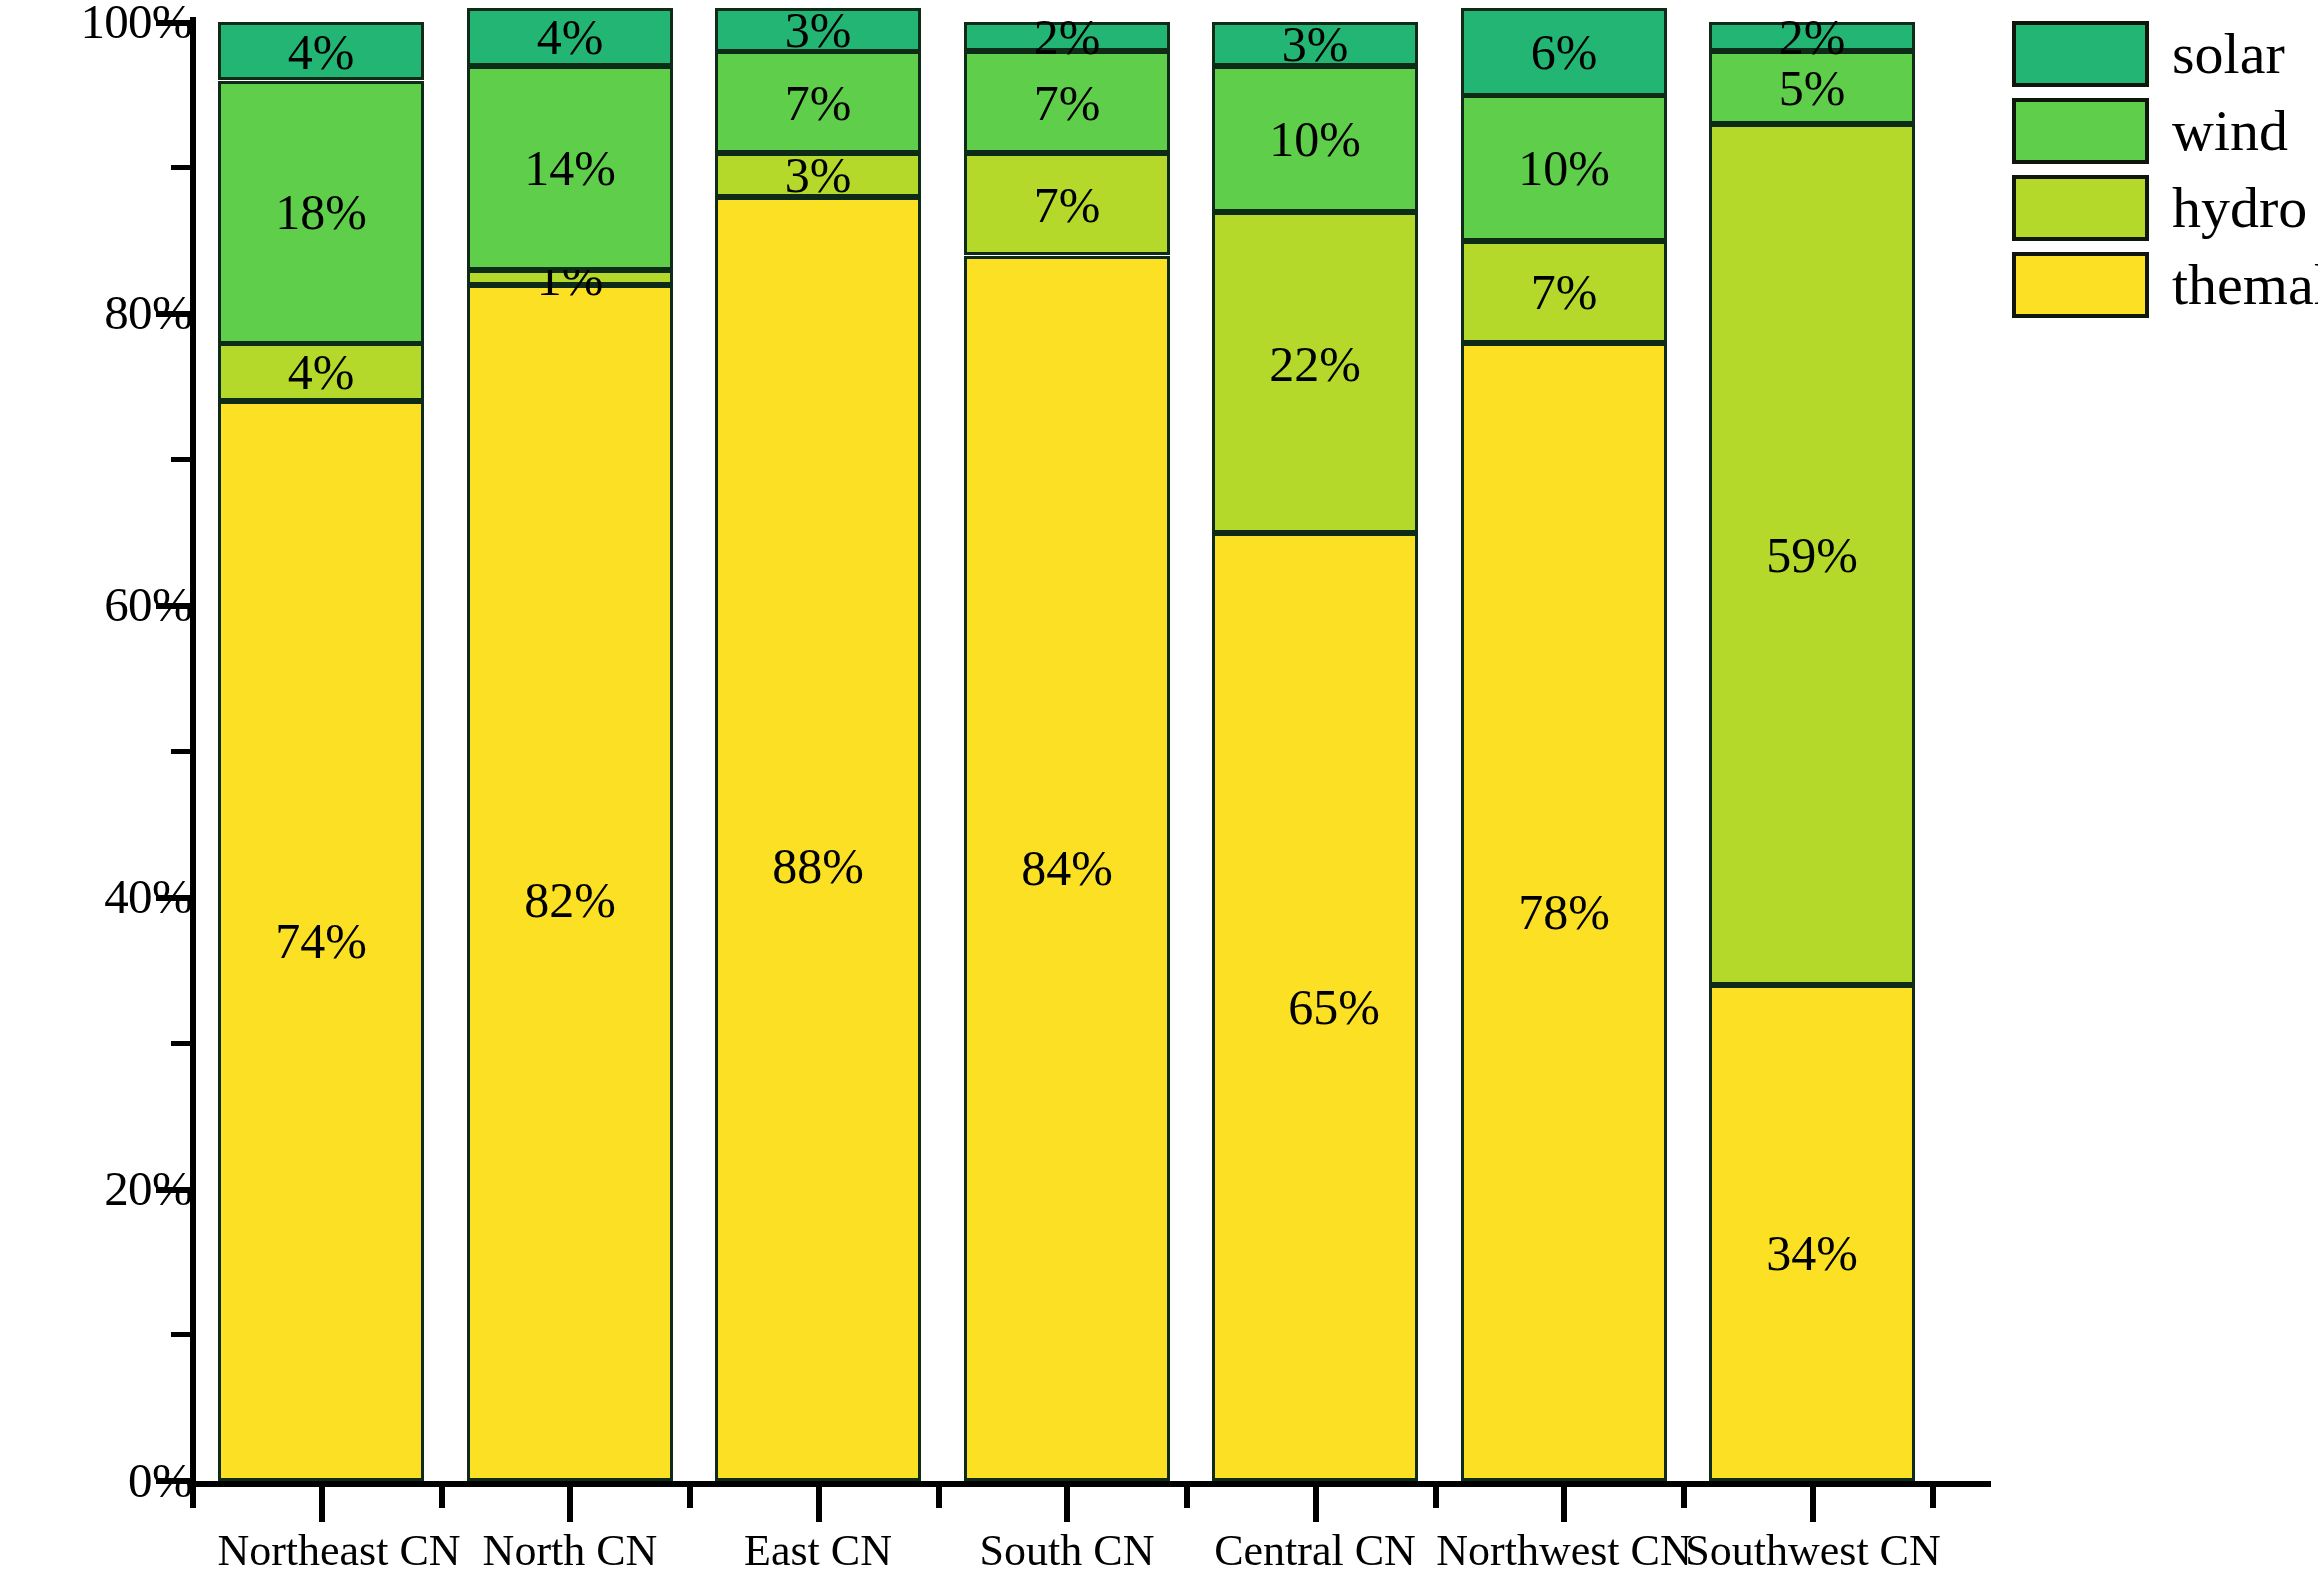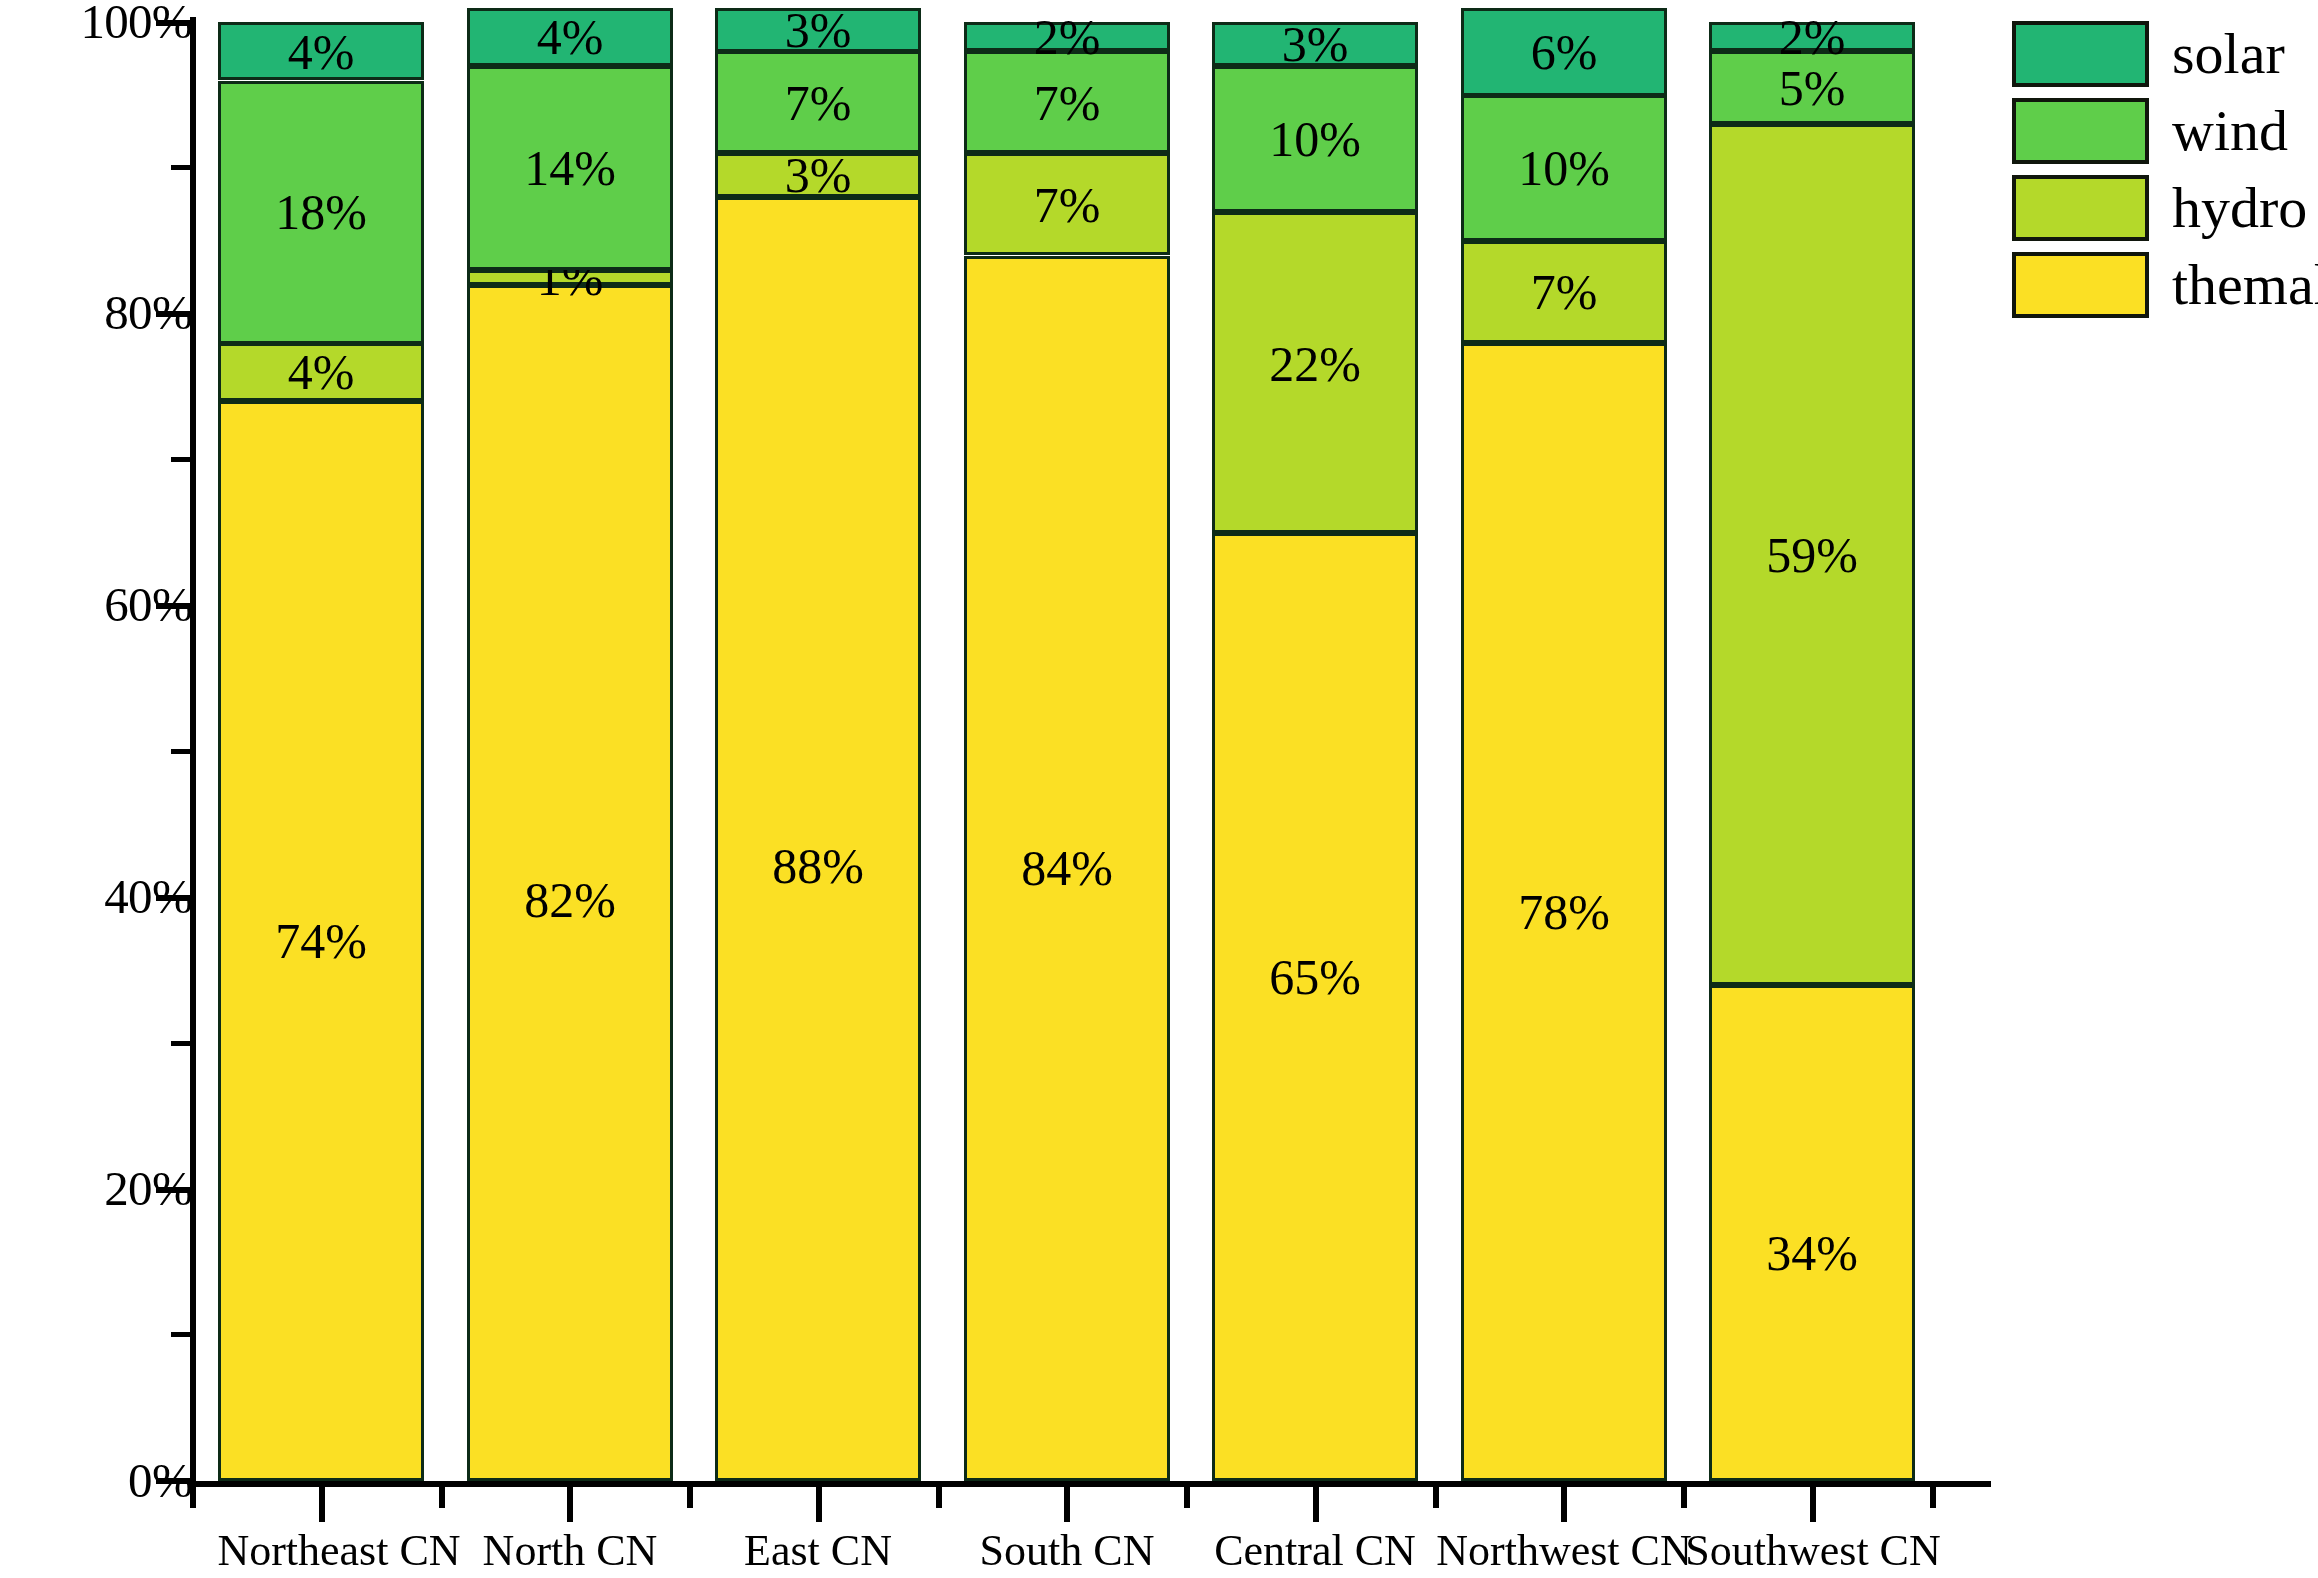--- a/index.html
+++ b/index.html
@@ -230,21 +230,21 @@
         <div class="seg-label" style="top: 843px;">84%</div>
         <div class="seg" style="top: 153px; height: 102px; background: rgb(180, 217, 42);"></div>
         <div class="seg-label" style="top: 180px;">7%</div>
         <div class="seg" style="top: 51px; height: 102px; background: rgb(95, 206, 74);"></div>
         <div class="seg-label" style="top: 78px;">7%</div>
         <div class="seg" style="top: 22px; height: 29px; background: rgb(34, 181, 115);"></div>
         <div class="seg-label" style="top: 12px;">2%</div>
       </div>
       <div class="bar" style="left: 1212px; top: 0px; height: 1481px;">
         <div class="seg" style="top: 533px; height: 948px; background: rgb(251, 224, 36);"></div>
-        <div class="seg-label" style="top: 952px;">65%</div>
+        <div class="seg-label" style="top: 982px; padding-left: 19px;">65%</div>
         <div class="seg" style="top: 212px; height: 321px; background: rgb(180, 217, 42);"></div>
         <div class="seg-label" style="top: 339px;">22%</div>
         <div class="seg" style="top: 66px; height: 146px; background: rgb(95, 206, 74);"></div>
         <div class="seg-label" style="top: 114px;">10%</div>
         <div class="seg" style="top: 22px; height: 44px; background: rgb(34, 181, 115);"></div>
         <div class="seg-label" style="top: 19px;">3%</div>
       </div>
       <div class="bar" style="left: 1461px; top: 0px; height: 1481px;">
         <div class="seg" style="top: 343px; height: 1138px; background: rgb(251, 224, 36);"></div>
         <div class="seg-label" style="top: 887px;">78%</div>

